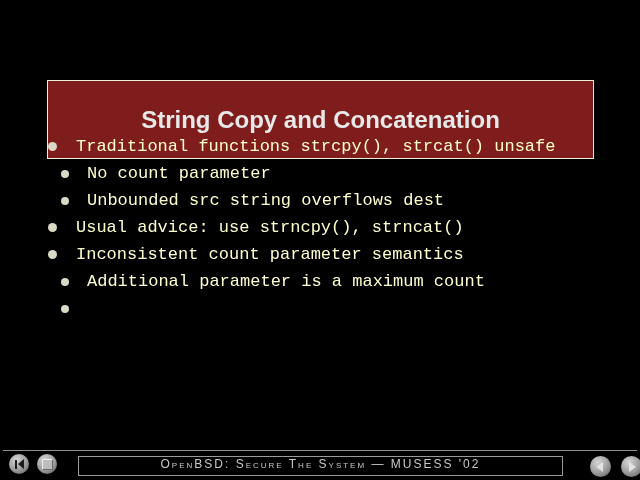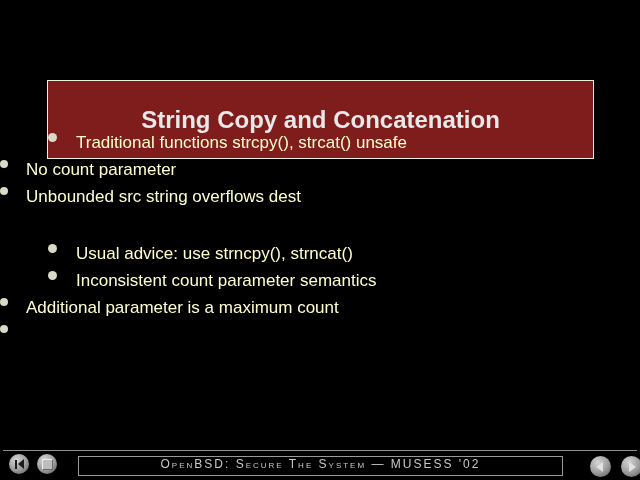--- a/index.html
+++ b/index.html
@@ -21,24 +21,24 @@
   }
   .title-text {
     color:#e8e8e8;
     font-size:24px;
     font-weight:bold;
     white-space:nowrap;
   }
 
   
   .bullets { position:absolute; left:0; top:133px; width:640px; }
-  .row { display:flex; height:27px; }
+  .row { display:flex; align-items:center; height:27px;font-family:Liberation Mono, monospace; }
   .row.l1 { padding-left:48px; }
-  .row.l2 { }
-  .row.gap { margin-top:30px; }
+  .row.l2 { padding-left:61px; }
+  .row.gap { }
   .dot { border-radius:50%; background:#d9d9c6; flex:none; }
   .l1 .dot { width:9px; height:9px; margin-right:19px; }
   .l2 .dot { width:8px; height:8px; margin-right:18px; }
   .txt { color:#ffffcc; font-size:17px; white-space:nowrap; }
 
   
   .bottom-line {
     position:absolute; left:3px; right:3px; top:450px;
     height:1px; background:#909090;
   }

